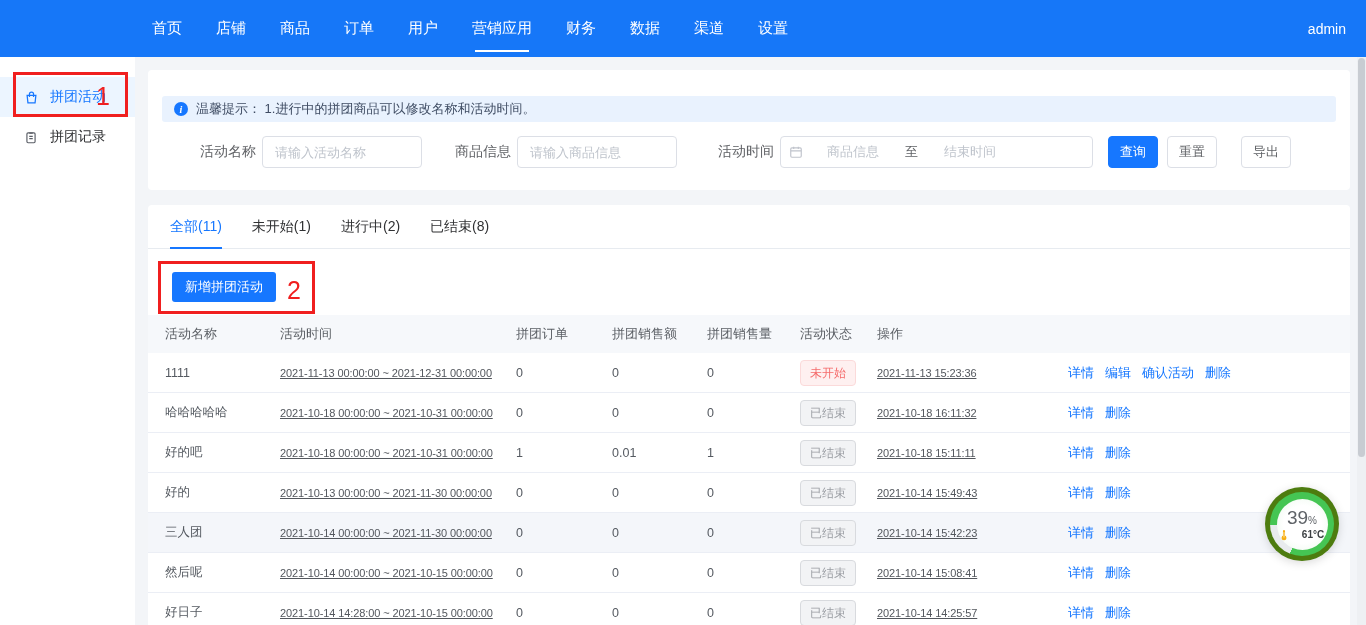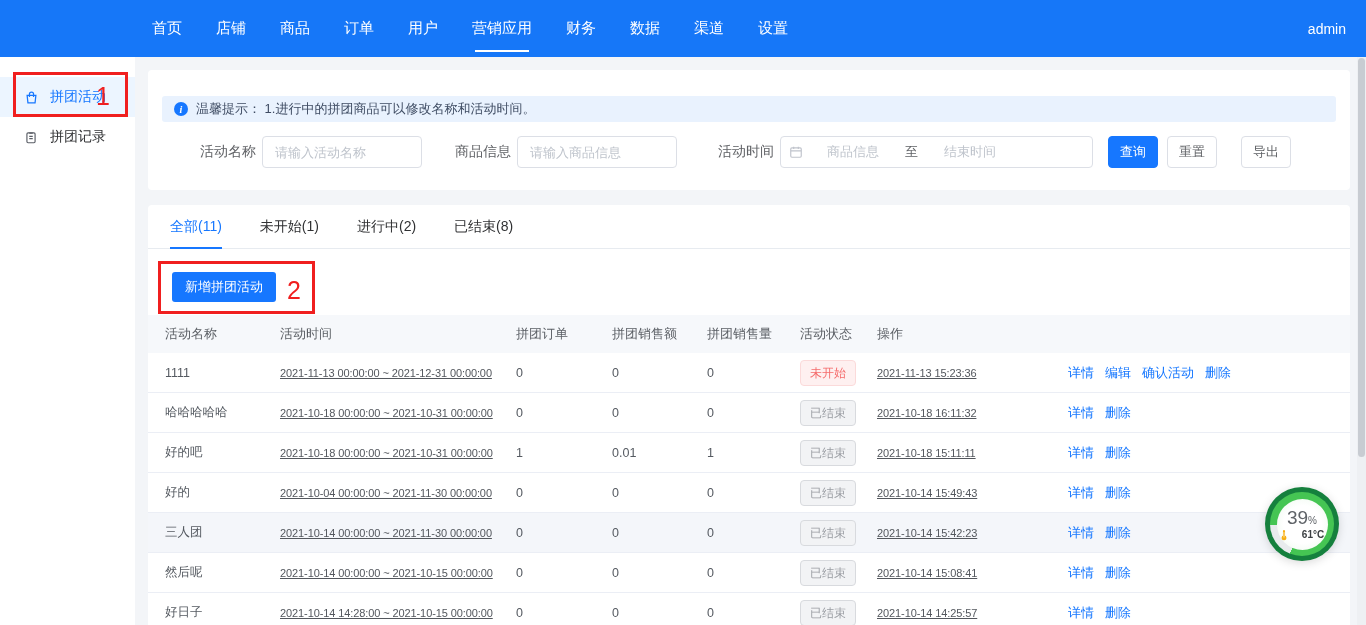--- a/index.html
+++ b/index.html
@@ -36,21 +36,21 @@
   .flabel { font-size:14px; color:#606266; margin-right:6px; white-space:nowrap; }
   .tinput { width:160px; height:32px; border:1px solid #dcdfe6; border-radius:4px; padding:0 12px; font-size:13px; color:#606266; outline:none; font-family:inherit; }
   .tinput::placeholder { color:#bfc4cc; }
   .daterange { width:313px; height:32px; border:1px solid #dcdfe6; border-radius:4px; display:flex; align-items:center; padding:0 8px; background:#fff; cursor:pointer; }
   .dr-ph { width:92px; text-align:center; font-size:13px; color:#bfc4cc; }
   .dr-sep { font-size:13px; color:#606266; margin:0 6px; }
   .cal-icon { margin-right:4px; display:flex; }
   .btn { height:32px; padding:0 11px; border-radius:4px; font-size:13px; display:flex; align-items:center; cursor:pointer; border:1px solid #dcdfe6; background:#fff; color:#606266; white-space:nowrap; }
   .btn.primary { background:#1677ff; border-color:#1677ff; color:#fff; }
   
-  .tabs { display:flex; gap:38px; padding:13px 0 0 22px; border-bottom:1px solid #e7ebf0; }
+  .tabs { display:flex; gap:30px; padding:13px 0 0 22px; border-bottom:1px solid #e7ebf0; }
   .tab { font-size:14px; color:#303133; padding-bottom:12px; position:relative; cursor:pointer; }
   .tab.active { color:#1677ff; }
   .tab.active::after { content:""; position:absolute; left:0; right:0; bottom:-1px; height:2px; background:#1677ff; }
   .add-btn { position:absolute; left:24px; top:67px; height:30px; padding:0 13px; background:#1677ff; color:#fff; border:none; border-radius:3px; font-size:13px; display:flex; align-items:center; cursor:pointer; font-family:inherit; }
   
   .table { position:absolute; left:0; top:110px; width:1202px; }
   .thead, .trow { display:grid; grid-template-columns:115px 236px 96px 95px 93px 77px 191px 1fr; align-items:center; }
   .thead { height:38px; background:#f6f8fb; }
   .thead .cell { font-size:13px; color:#5c6066; }
   .trow { height:40px; border-bottom:1px solid #ebeef5; background:#fff; }
@@ -62,21 +62,21 @@
   .tag-info { background:#f2f3f5; color:#9a9da3; border:1px solid #d8dade; }
   .link { color:#1677ff; font-size:13px; margin-right:11px; cursor:pointer; }
   
   .anno-box { position:absolute; border:3px solid #f01f1f; z-index:9; }
   .anno-box1 { left:13px; top:72px; width:115px; height:45px; }
   .anno-box2 { left:158px; top:261px; width:157px; height:53px; }
   .anno-num { position:absolute; color:#f01f1f; font-size:25px; }
   .anno-box1 .anno-num { left:80px; top:7px; }
   .anno-box2 .anno-num { left:126px; top:12px; }
   
-  .widget { position:absolute; left:1265px; top:487px; width:74px; height:74px; border-radius:50%; background:#15803d; box-shadow:0 2px 10px rgba(0,0,0,.15); display:flex; align-items:center; justify-content:center; z-index:8; cursor:pointer;text-align:right; }
+  .widget { position:absolute; left:1265px; top:487px; width:74px; height:74px; border-radius:50%; background:#4d7c0f; box-shadow:0 2px 10px rgba(0,0,0,.15); display:flex; align-items:center; justify-content:center; z-index:8; cursor:pointer;text-align:right; }
   .ring { width:64px; height:64px; border-radius:50%; background:conic-gradient(#45c553 0deg 202deg, #e8ebed 202deg 268deg, #45c553 268deg 360deg); display:flex; align-items:center; justify-content:center; }
   .ring-inner { width:51px; height:51px; border-radius:50%; background:radial-gradient(circle, #ffffff 52%, #eaf8ea 100%); display:flex; flex-direction:column; align-items:center; justify-content:center; }
   .pct { font-size:19px; color:#5f6368; line-height:1; }
   .pct .sign { font-size:10px; }
   .temp { display:flex; align-items:center; gap:14px; font-size:10px; font-weight:bold; color:#3c4043; margin-top:2px; }
   
   .scroll-track { position:absolute; right:0; top:57px; width:9px; height:568px; background:#eef0f3; }
   .scroll-thumb { position:absolute; right:1px; top:1px; width:7px; height:399px; background:#c8ccd2; border-radius:4px; cursor:pointer; }
 </style>
 </head>
@@ -203,21 +203,21 @@
           <div class="cell time">2021-10-18 00:00:00 ~ 2021-10-31 00:00:00</div>
           <div class="cell">1</div>
           <div class="cell">0.01</div>
           <div class="cell">1</div>
           <div class="cell"><span class="tag tag-info">已结束</span></div>
           <div class="cell time">2021-10-18 15:11:11</div>
           <div class="cell"><span class="link">详情</span><span class="link">删除</span></div>
         </div>
         <div class="trow">
           <div class="cell">好的</div>
-          <div class="cell time">2021-10-04 00:00:00 ~ 2021-11-30 00:00:00</div>
+          <div class="cell time">2021-10-13 00:00:00 ~ 2021-11-30 00:00:00</div>
           <div class="cell">0</div>
           <div class="cell">0</div>
           <div class="cell">0</div>
           <div class="cell"><span class="tag tag-info">已结束</span></div>
           <div class="cell time">2021-10-14 15:49:43</div>
           <div class="cell"><span class="link">详情</span><span class="link">删除</span></div>
         </div>
         <div class="trow highlight">
           <div class="cell">三人团</div>
           <div class="cell time">2021-10-14 00:00:00 ~ 2021-11-30 00:00:00</div>

